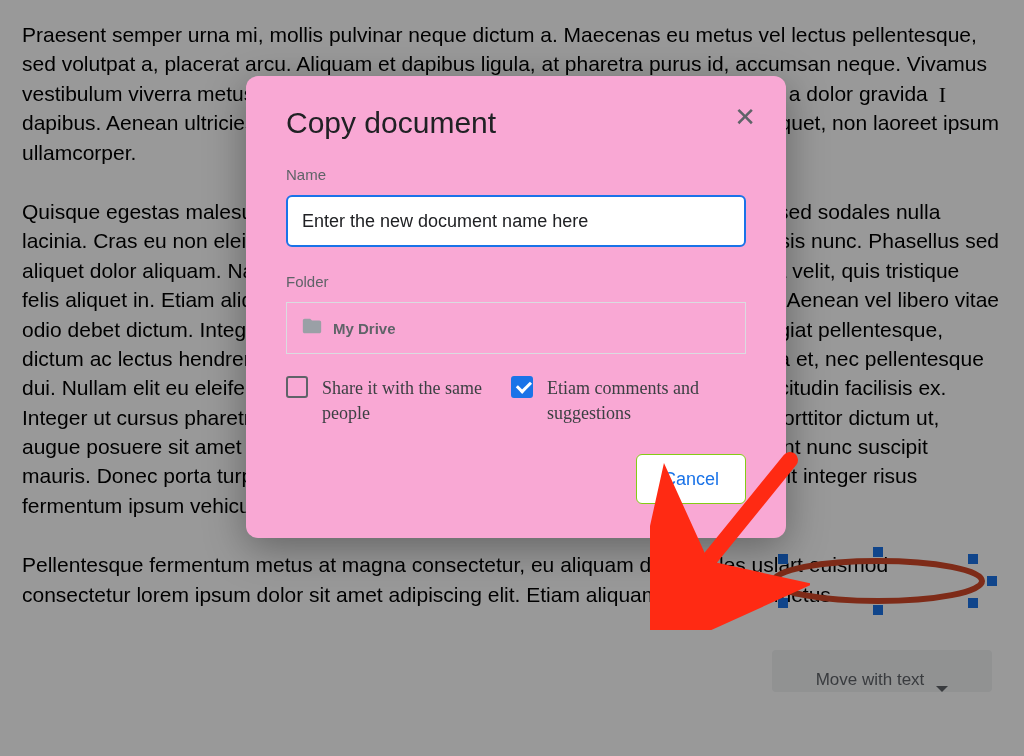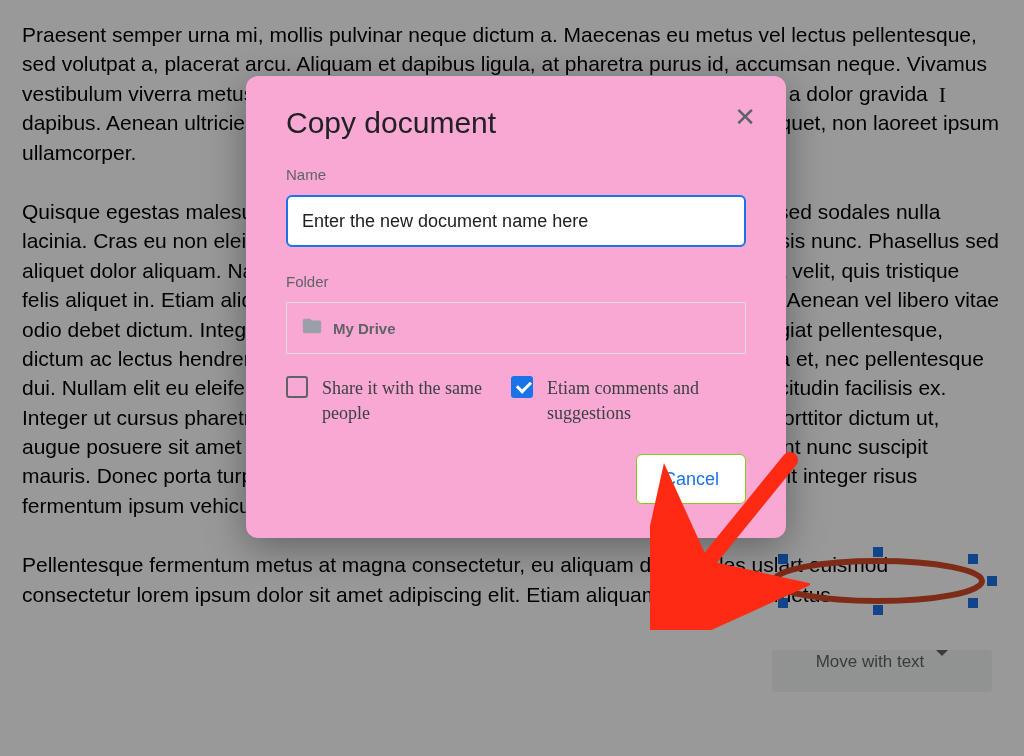--- a/index.html
+++ b/index.html
@@ -36,21 +36,21 @@
       pointer-events: none;
     }
     .annot-wrap svg { width: 100%; height: 100%; }
     .handle { position: absolute; width: 10px; height: 10px; background: #1a73e8; }
     .move-with-text {
       position: absolute;
       left: 772px; top: 650px;
       width: 220px; height: 42px;
       background: #f1f3f4;
       border-radius: 4px;
-      display: flex; align-items: flex-start; justify-content: center;
+      display: flex; align-items: flex-end; justify-content: center;
       gap: 12px;
       color: #5f6368;
       font-size: 17px;
     }
     .move-with-text .caret {
       width: 0; height: 0;
       border-left: 6px solid transparent;
       border-right: 6px solid transparent;
       border-top: 6px solid #5f6368;
     }

